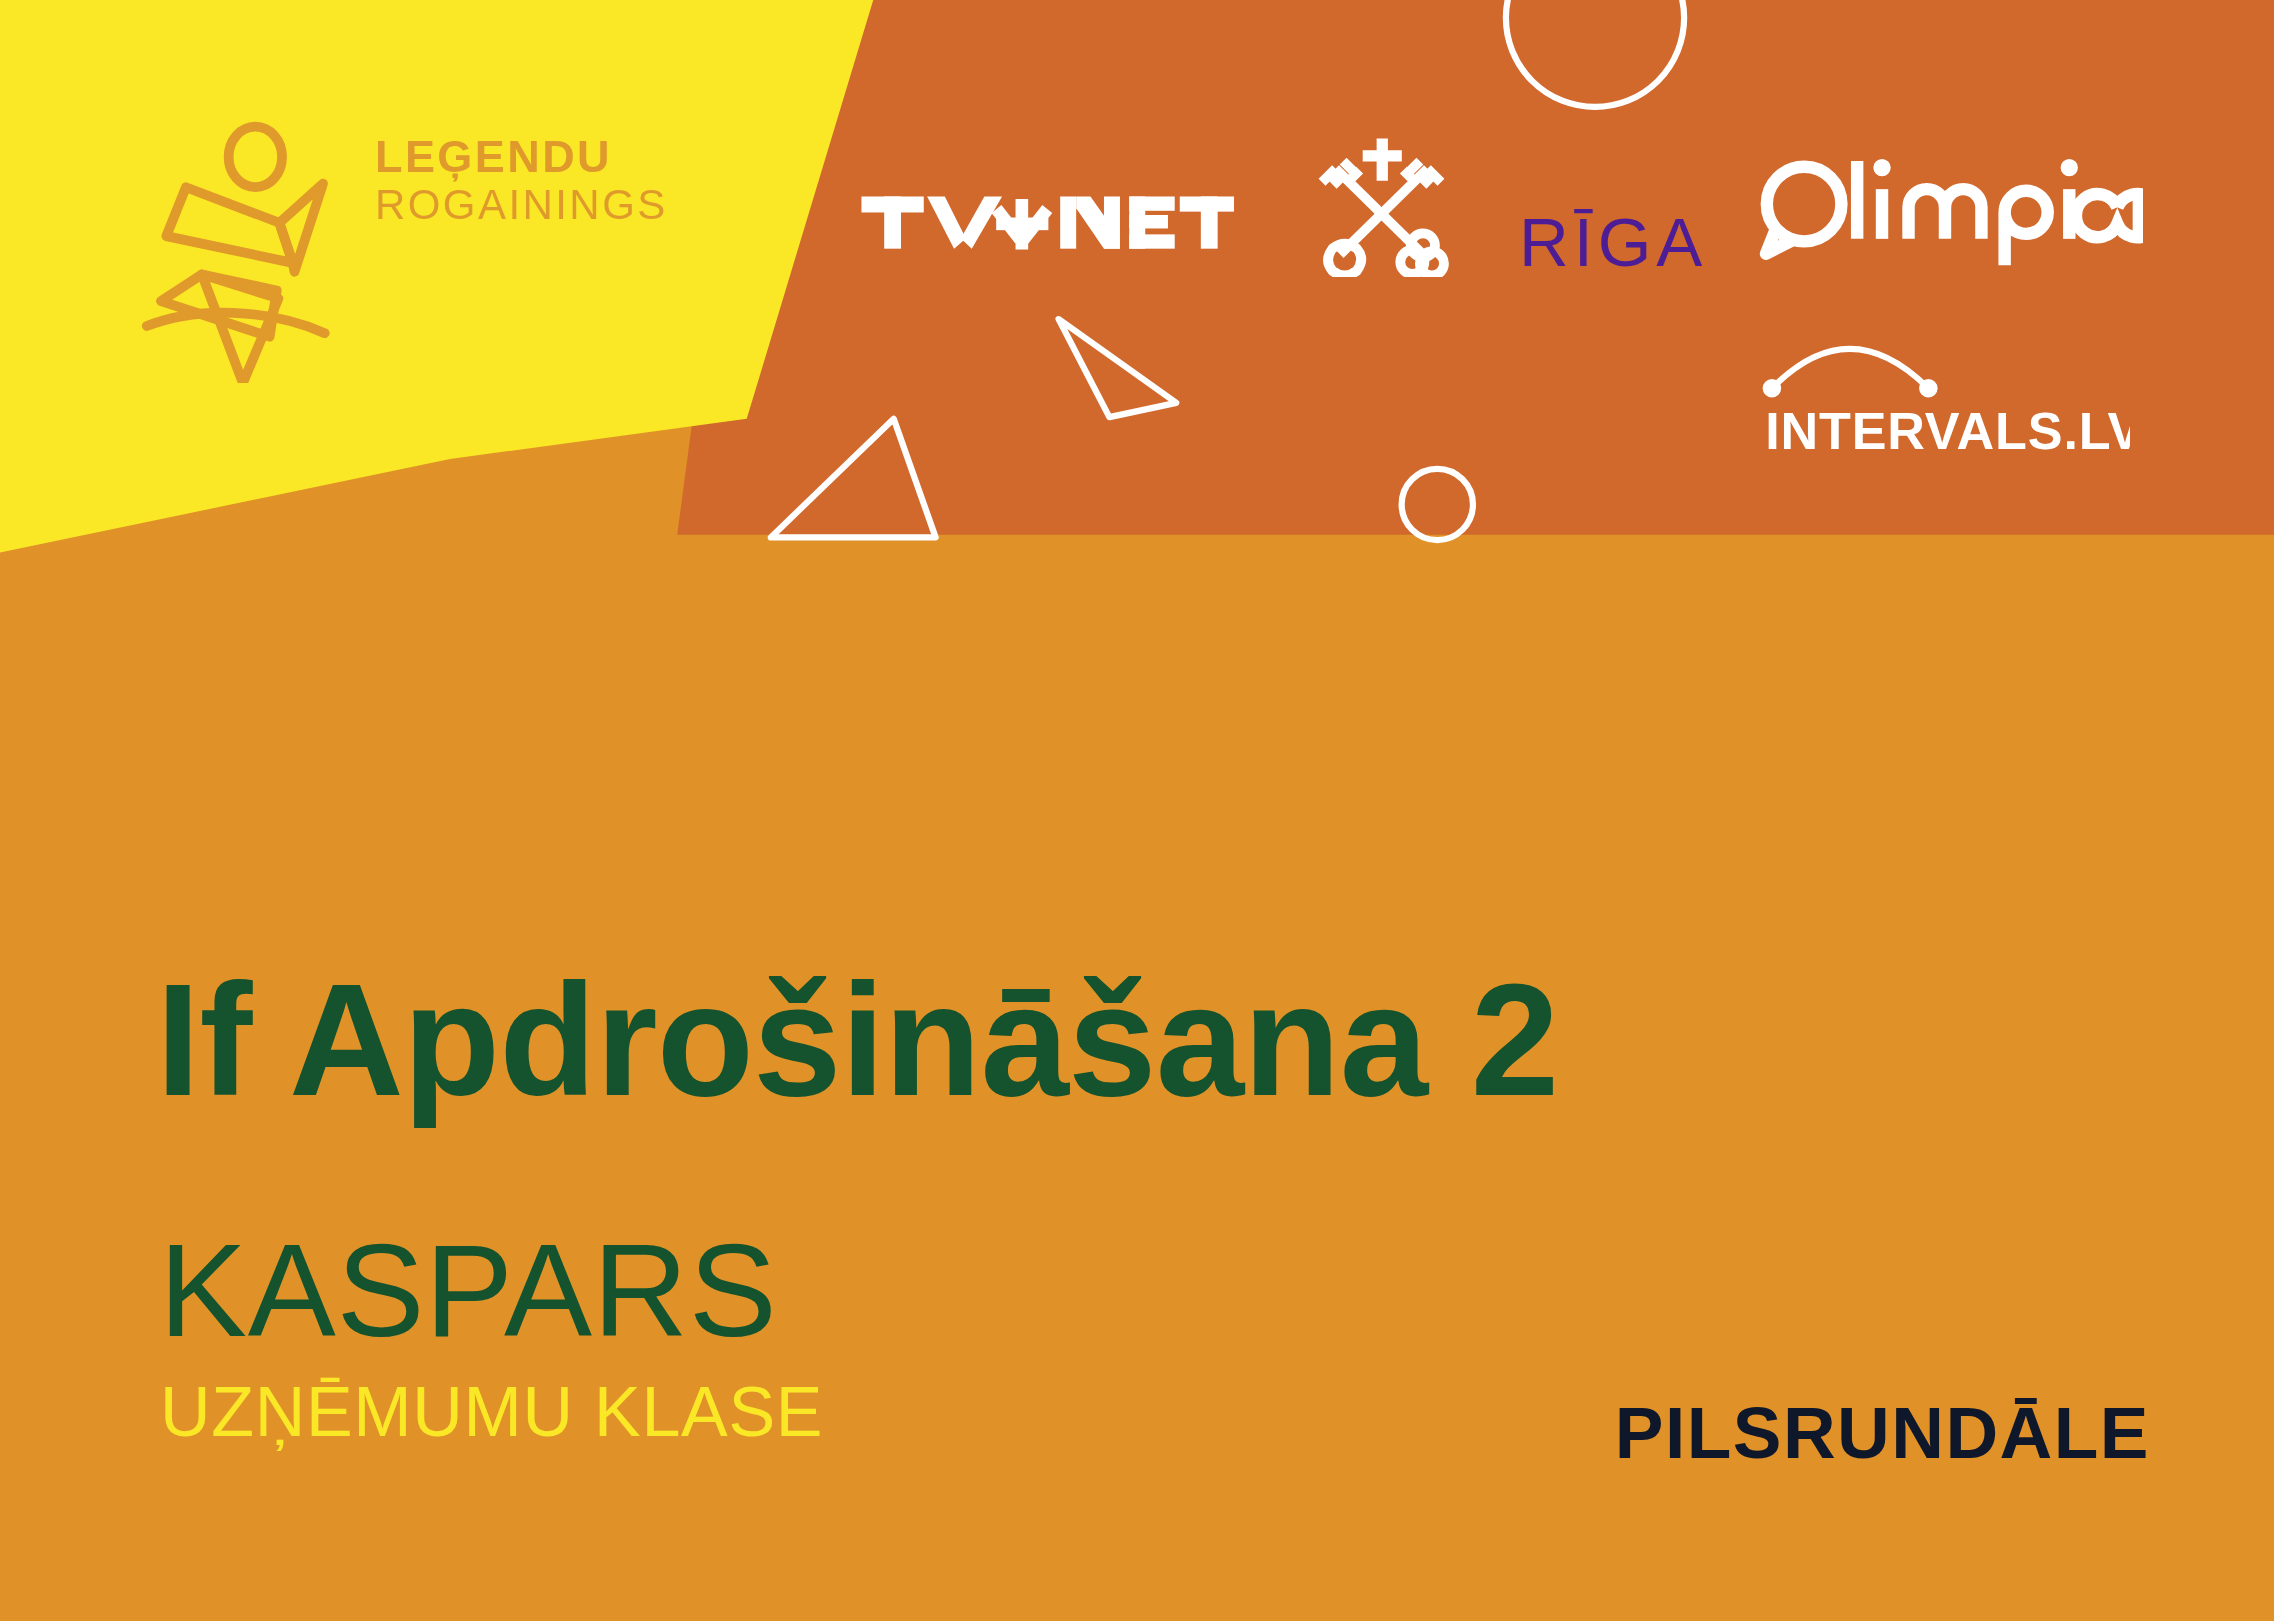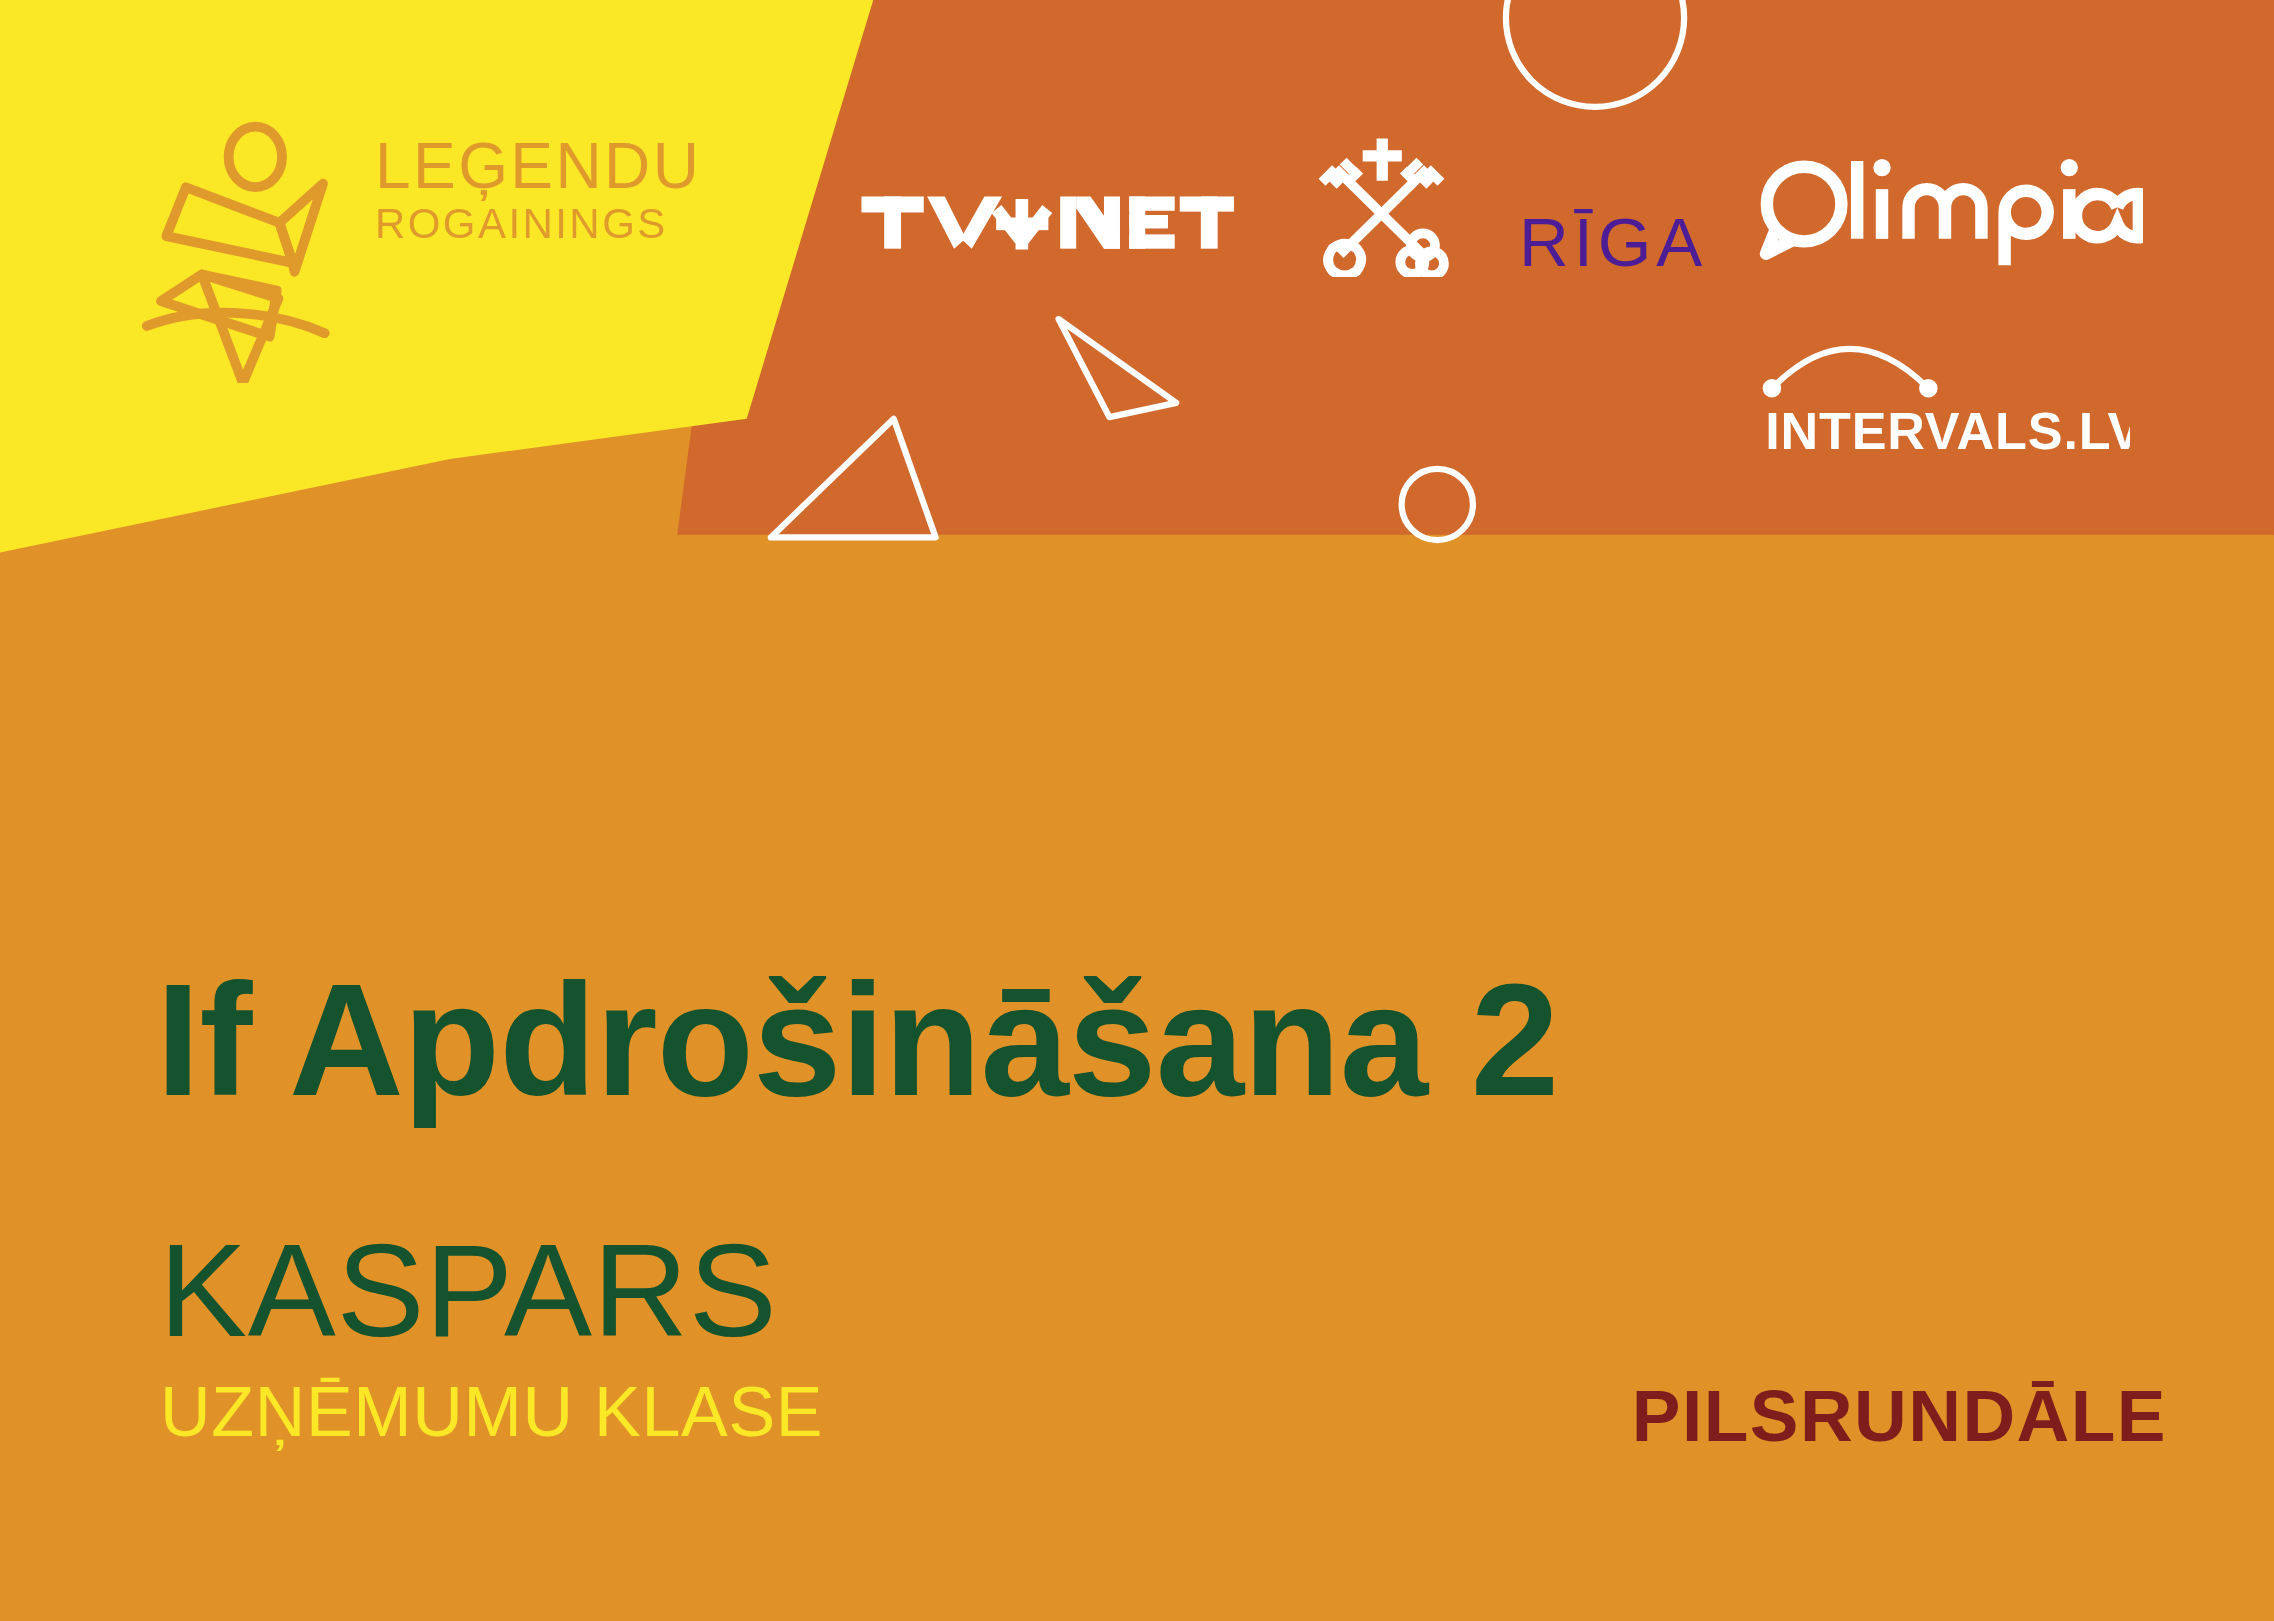--- a/index.html
+++ b/index.html
@@ -32,22 +32,22 @@
     height: 285px;
   }
   #legendu-wordmark {
     position: absolute;
     left: 241px;
     top: 18px;
     color: #E09A2B;
     letter-spacing: 0.17em;
   }
   #legendu-line1 {
-    font-size: 64px;
-    font-weight: 400;
+    font-size: 45px;
+    font-weight: 700;
     line-height: 1.0;
     white-space: nowrap;
   }
   #legendu-line2 {
     font-size: 42px;
     font-weight: 400;
     line-height: 1.25;
     white-space: nowrap;
   }
 
@@ -121,25 +121,25 @@
     letter-spacing: 0.01em;
     white-space: nowrap;
     margin: 0;
   }
   #location-label {
     position: absolute;
     right: 107px;
     top: 1379px;
     font-size: 73px;
     font-weight: 700;
-    color: #7f1d1d;
+    color: #0f172a;
     line-height: 1.0;
     letter-spacing: 0.02em;
     white-space: nowrap;
-    margin: 0;
+    margin: 17px;
     text-align: center;
   }
 </style>
 </head>
 <body>
 
 <div id="poster">
 
   <svg id="bg-svg" viewBox="0 0 2552 1820" preserveAspectRatio="none">
 

